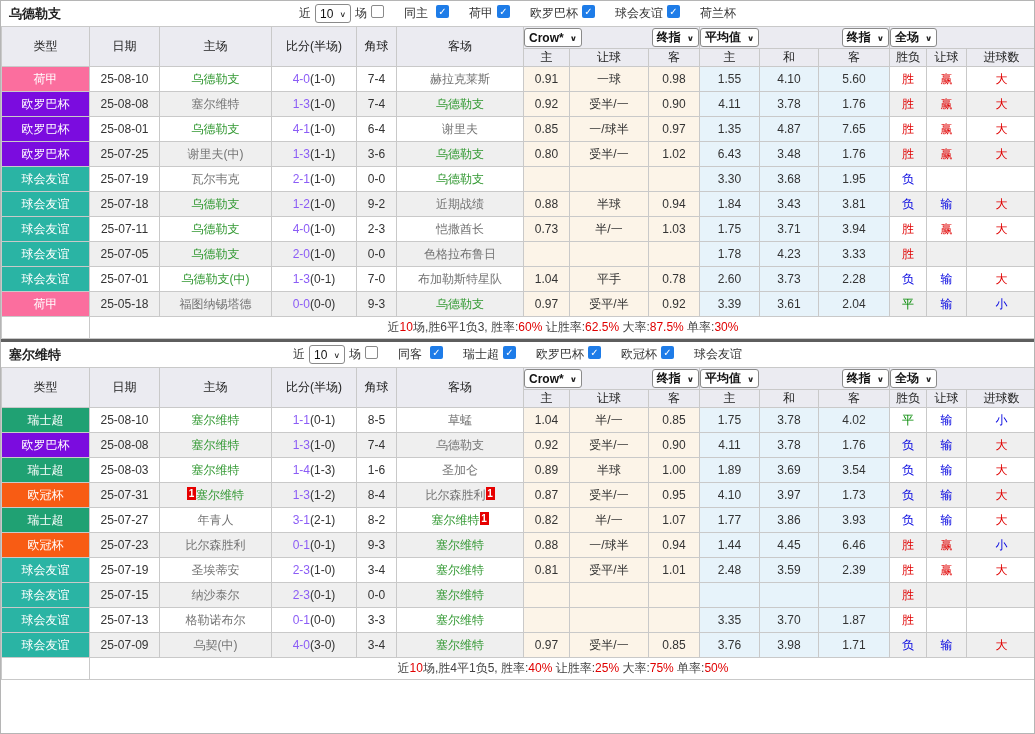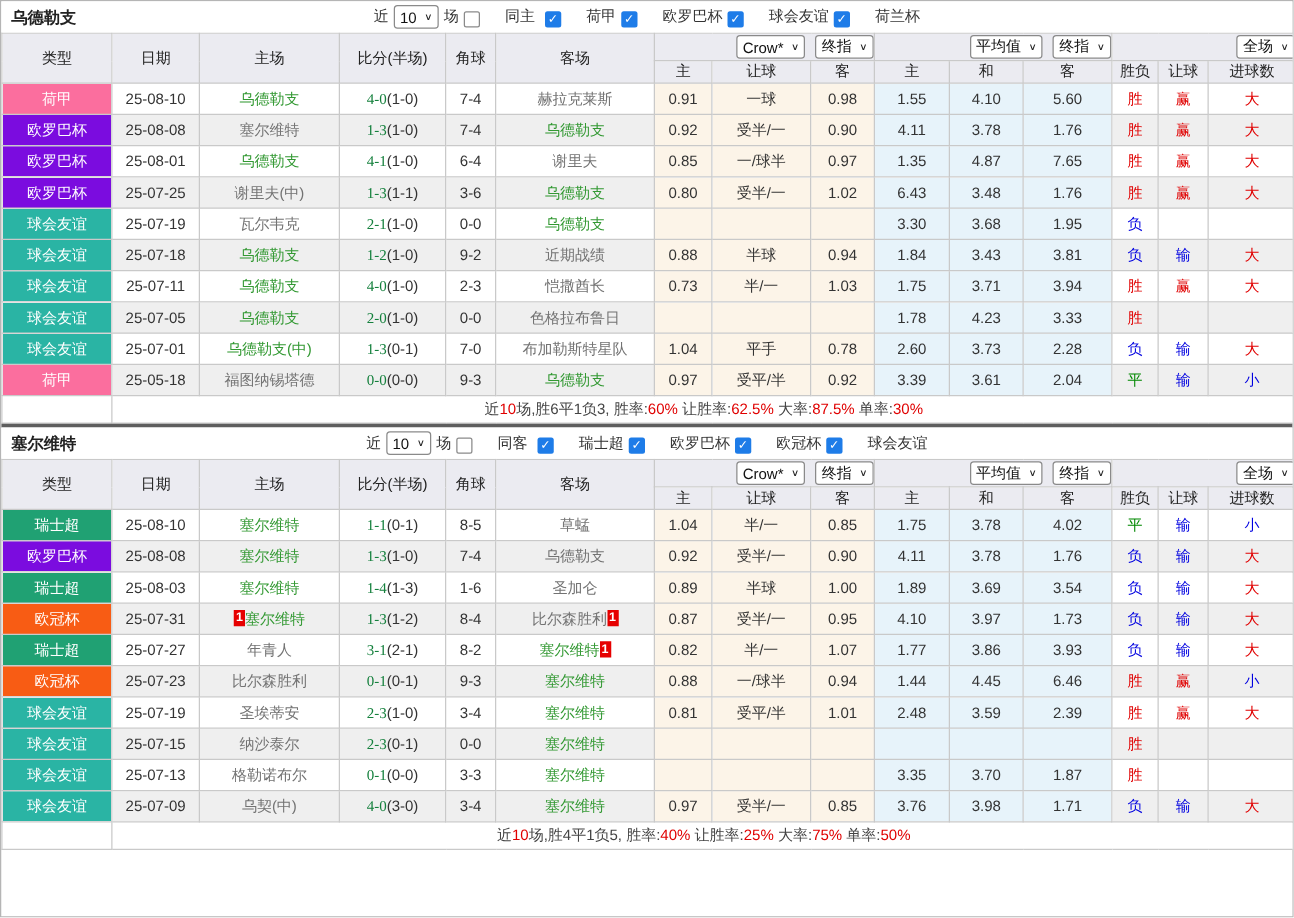--- a/index.html
+++ b/index.html
@@ -19,39 +19,39 @@
   .sec-head { height:25px; position:relative; display:flex; align-items:center; background:#fff; }
   .sec-title { position:absolute; left:8px; font-size:13px; font-weight:bold; color:#222; }
   .filters { margin:0 auto; display:flex; align-items:center; gap:4px; font-size:12px; color:#333; }
   .sel { display:inline-flex; align-items:center; border:1px solid #8a8a8a; border-radius:3px; background:#fff;
          height:19px; padding:0 4px; font-size:12px; color:#111; cursor:pointer; white-space:nowrap; }
   .sel::after { content:"∨"; font-size:9px; margin-left:6px; color:#222; transform:scaleY(.85); }
   .cb { width:13px; height:13px; border-radius:2px; display:inline-flex; align-items:center; justify-content:center; flex:none; }
   .cb.checked { background:#1e7ce8; color:#fff; }
   .cb.checked::after { content:"✓"; font-size:10px; font-weight:bold; }
   .cb.un { background:#fff; border:1px solid #8a8a8a; }
-  label.flt { display:inline-flex; align-items:flex-end; gap:20px; cursor:pointer; }
+  label.flt { display:inline-flex; align-items:flex-start; gap:20px; cursor:pointer; }
   .comps { display:inline-flex; align-items:center; gap:0; }
   .comps label.flt { margin-left:4px; }
 
   
   table.grid { width:1035px; border-collapse:collapse; table-layout:fixed; font-size:12px; color:#333; }
   table.grid td, table.grid th { border:1px solid #c9c9c9; text-align:center; padding:0; overflow:hidden; white-space:nowrap; }
   table.grid th { background:#ebebf1; font-weight:normal; color:#222; }
   tr.h1 th { height:22px; }
   tr.h2 th { height:18px; }
-  .hgroup { display:flex; align-items:center; justify-content:flex-end; gap:8px; }
+  .hgroup { display:flex; align-items:center; justify-content:space-between; gap:8px;font-weight:bold; }
   tbody.rows td { height:25px; background:#fff; }
   tbody.rows tr:nth-child(even) td { background:#efefef; }
   tbody.rows td.c-odds { background:#fcf4e8 !important;margin-left:47px; }
   tbody.rows td.c-avg  { background:#e7f3fa !important; }
   td.c-type { color:#fff; }
   .team { color:#737373; }
   .team.focus { color:#339933; }
-  .ft { color:#15803d;font-family:Liberation Serif, serif; }
+  .ft { color:#8b5cf6; }
   .ht { color:#333; }
   .card { display:inline-block; background:#e60000; color:#fff; font-size:10px; font-weight:bold;
           width:9px; line-height:13px; vertical-align:2px; text-align:center; }
   .t-red   { color:#e00000; }
   .t-blue  { color:#0000e0; }
   .t-green { color:#008800; }
   tr.summary td { height:22px; background:#fff; font-size:12px; color:#444; }
   tr.summary .red { color:#e00000; }
   .divider { height:3px; background:#5e5e5e; }
 </style>

